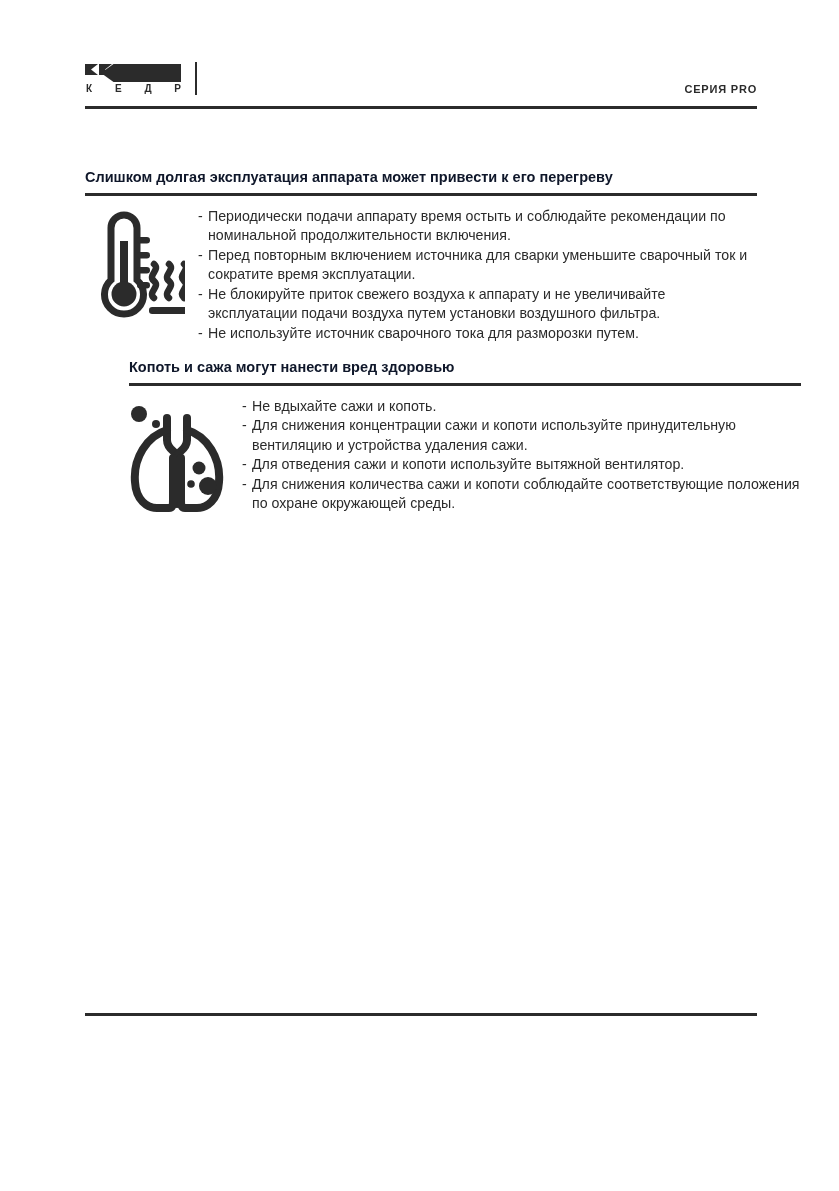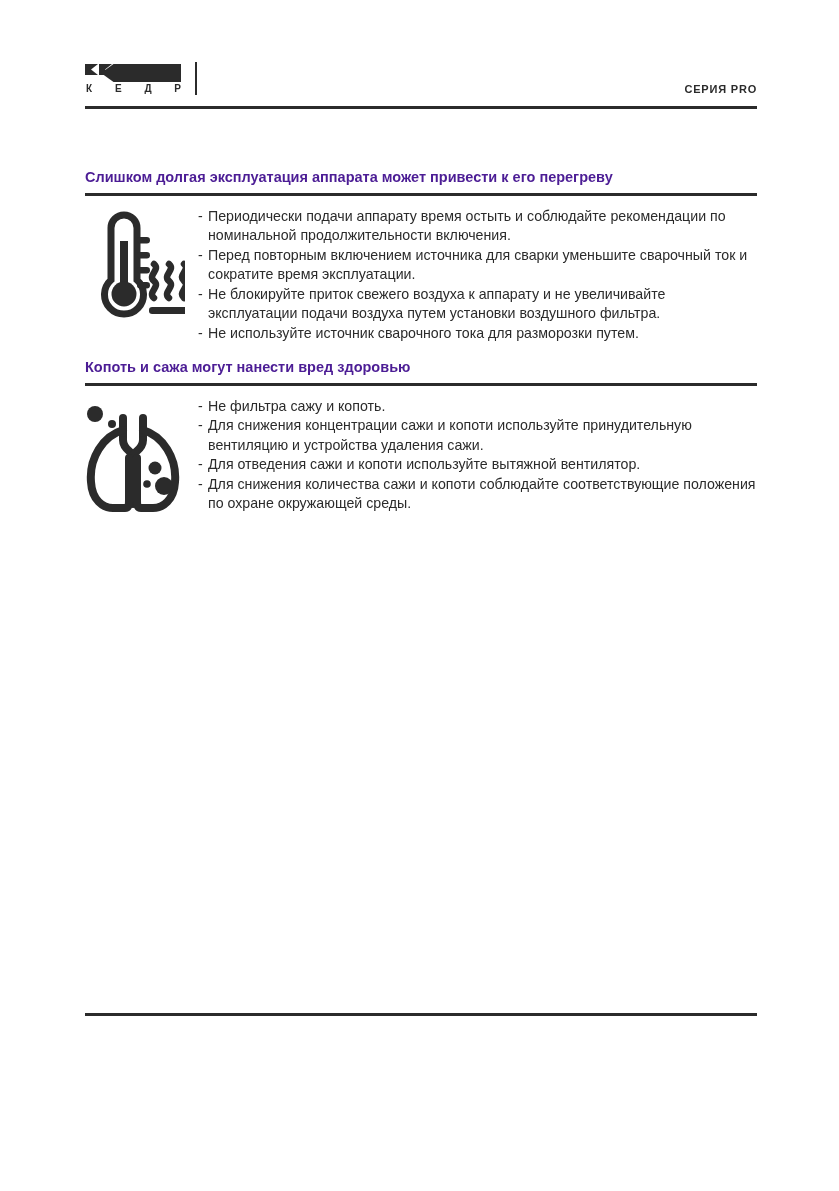--- a/index.html
+++ b/index.html
@@ -102,21 +102,21 @@
     width: 672px;
     height: 3px;
     background: #2b2b2b;
   }
 
   
   .section { position: absolute; left: 85px; width: 672px; }
   .section-title {
     font-size: 14.5px;
     font-weight: bold;
-    color: #4c1d95;
+    color: #0f172a;
     line-height: 18px;
     white-space: nowrap;
   }
   .section-rule {
     margin-top: 7px;
     width: 672px;
     height: 2.5px;
     background: #2b2b2b;
   }
   .section-body {
@@ -238,21 +238,21 @@
           <div class="bullet-text">Не блокируйте приток свежего воздуха к аппарату и не увеличивайте эксплуатации подачи воздуха путем установки воздушного фильтра.</div>
         </div>
         <div class="bullet">
           <div class="bullet-dash">-</div>
           <div class="bullet-text">Не используйте источник сварочного тока для разморозки путем.</div>
         </div>
       </div>
     </div>
   </div>
 
-  <div class="section" style="top:358px;">
+  <div class="section" style="top:358px;margin-left:44px;">
     <div class="section-title">Копоть и сажа могут нанести вред здоровью</div>
     <div class="section-rule"></div>
 
     <div class="section-body">
       <div class="icon-cell">
         <svg width="100" height="120" viewBox="0 0 100 120">
 
           <path d="M38,22 L38,42" fill="none" stroke="#2b2b2b" stroke-width="8" stroke-linecap="round"></path>
           <path d="M58,22 L58,42" fill="none" stroke="#2b2b2b" stroke-width="8" stroke-linecap="round"></path>
 
@@ -269,21 +269,21 @@
 
           <circle cx="70" cy="72" r="6.5" fill="#2b2b2b"></circle>
           <circle cx="62" cy="88" r="3.8" fill="#2b2b2b"></circle>
           <circle cx="79" cy="90" r="9" fill="#2b2b2b"></circle>
         </svg>
       </div>
 
       <div class="bullets">
         <div class="bullet">
           <div class="bullet-dash">-</div>
-          <div class="bullet-text">Не фильтра сажу и копоть.</div>
+          <div class="bullet-text">Не вдыхайте сажи и копоть.</div>
         </div>
         <div class="bullet">
           <div class="bullet-dash">-</div>
           <div class="bullet-text">Для снижения концентрации сажи и копоти используйте принудительную вентиляцию и устройства удаления сажи.</div>
         </div>
         <div class="bullet">
           <div class="bullet-dash">-</div>
           <div class="bullet-text">Для отведения сажи и копоти используйте вытяжной вентилятор.</div>
         </div>
         <div class="bullet">

